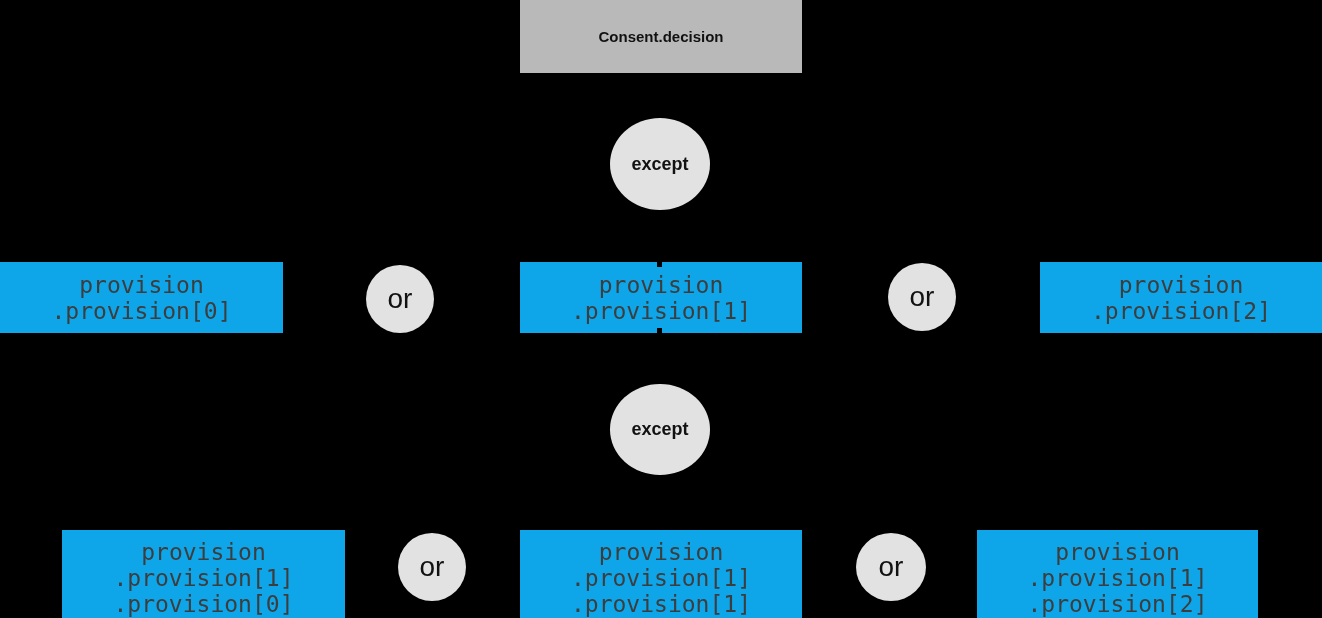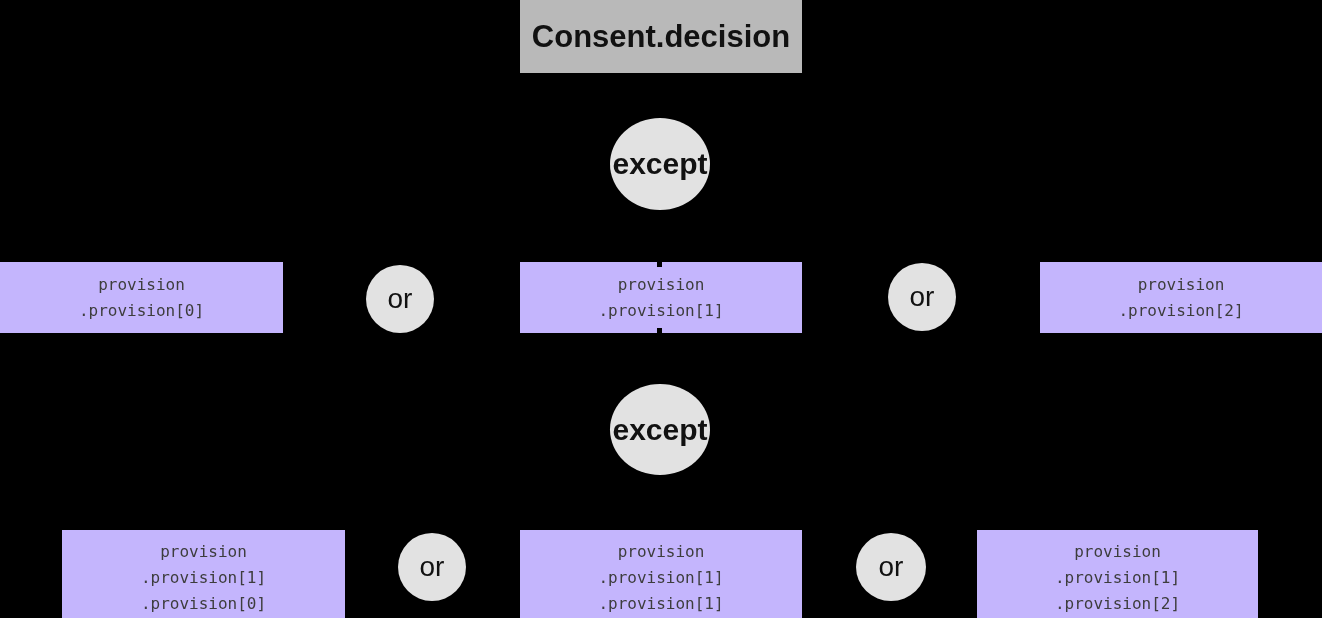--- a/index.html
+++ b/index.html
@@ -10,54 +10,54 @@
   #canvas {
     position: relative;
     width: 1322px;
     height: 618px;
     background: #000000;
     overflow: hidden;
     font-family: "Liberation Sans", sans-serif;
   }
   .node-box {
     position: absolute;
-    background: #c4b5fd;
+    background: #0ea5e9;
     display: flex;
     flex-direction: column;
     justify-content: center;
     font-family: "DejaVu Sans Mono", monospace;
-    font-size: 16px;
+    font-size: 23px;
     line-height: 26px;
     color: #3d3d3d;
     text-align: center;
     white-space: pre;
   }
   .root-box {
     position: absolute;
     background: #b9b9b9;
     display: flex;
     align-items: center;
     justify-content: center;
     font-family: "Liberation Sans", sans-serif;
     font-weight: bold;
-    font-size: 31px;
+    font-size: 15px;
     color: #111111;
   }
   .op-ellipse {
     position: absolute;
     background: #e2e2e2;
     border-radius: 50%;
     display: flex;
     align-items: center;
     justify-content: center;
     color: #111111;
   }
   .except-ellipse {
     font-weight: bold;
-    font-size: 30px;
+    font-size: 18px;
   }
   .or-circle {
     font-weight: normal;
     font-size: 28px;
   }
   .edge-dot {
     position: absolute;
     width: 5px;
     height: 5px;
     background: #000000;

